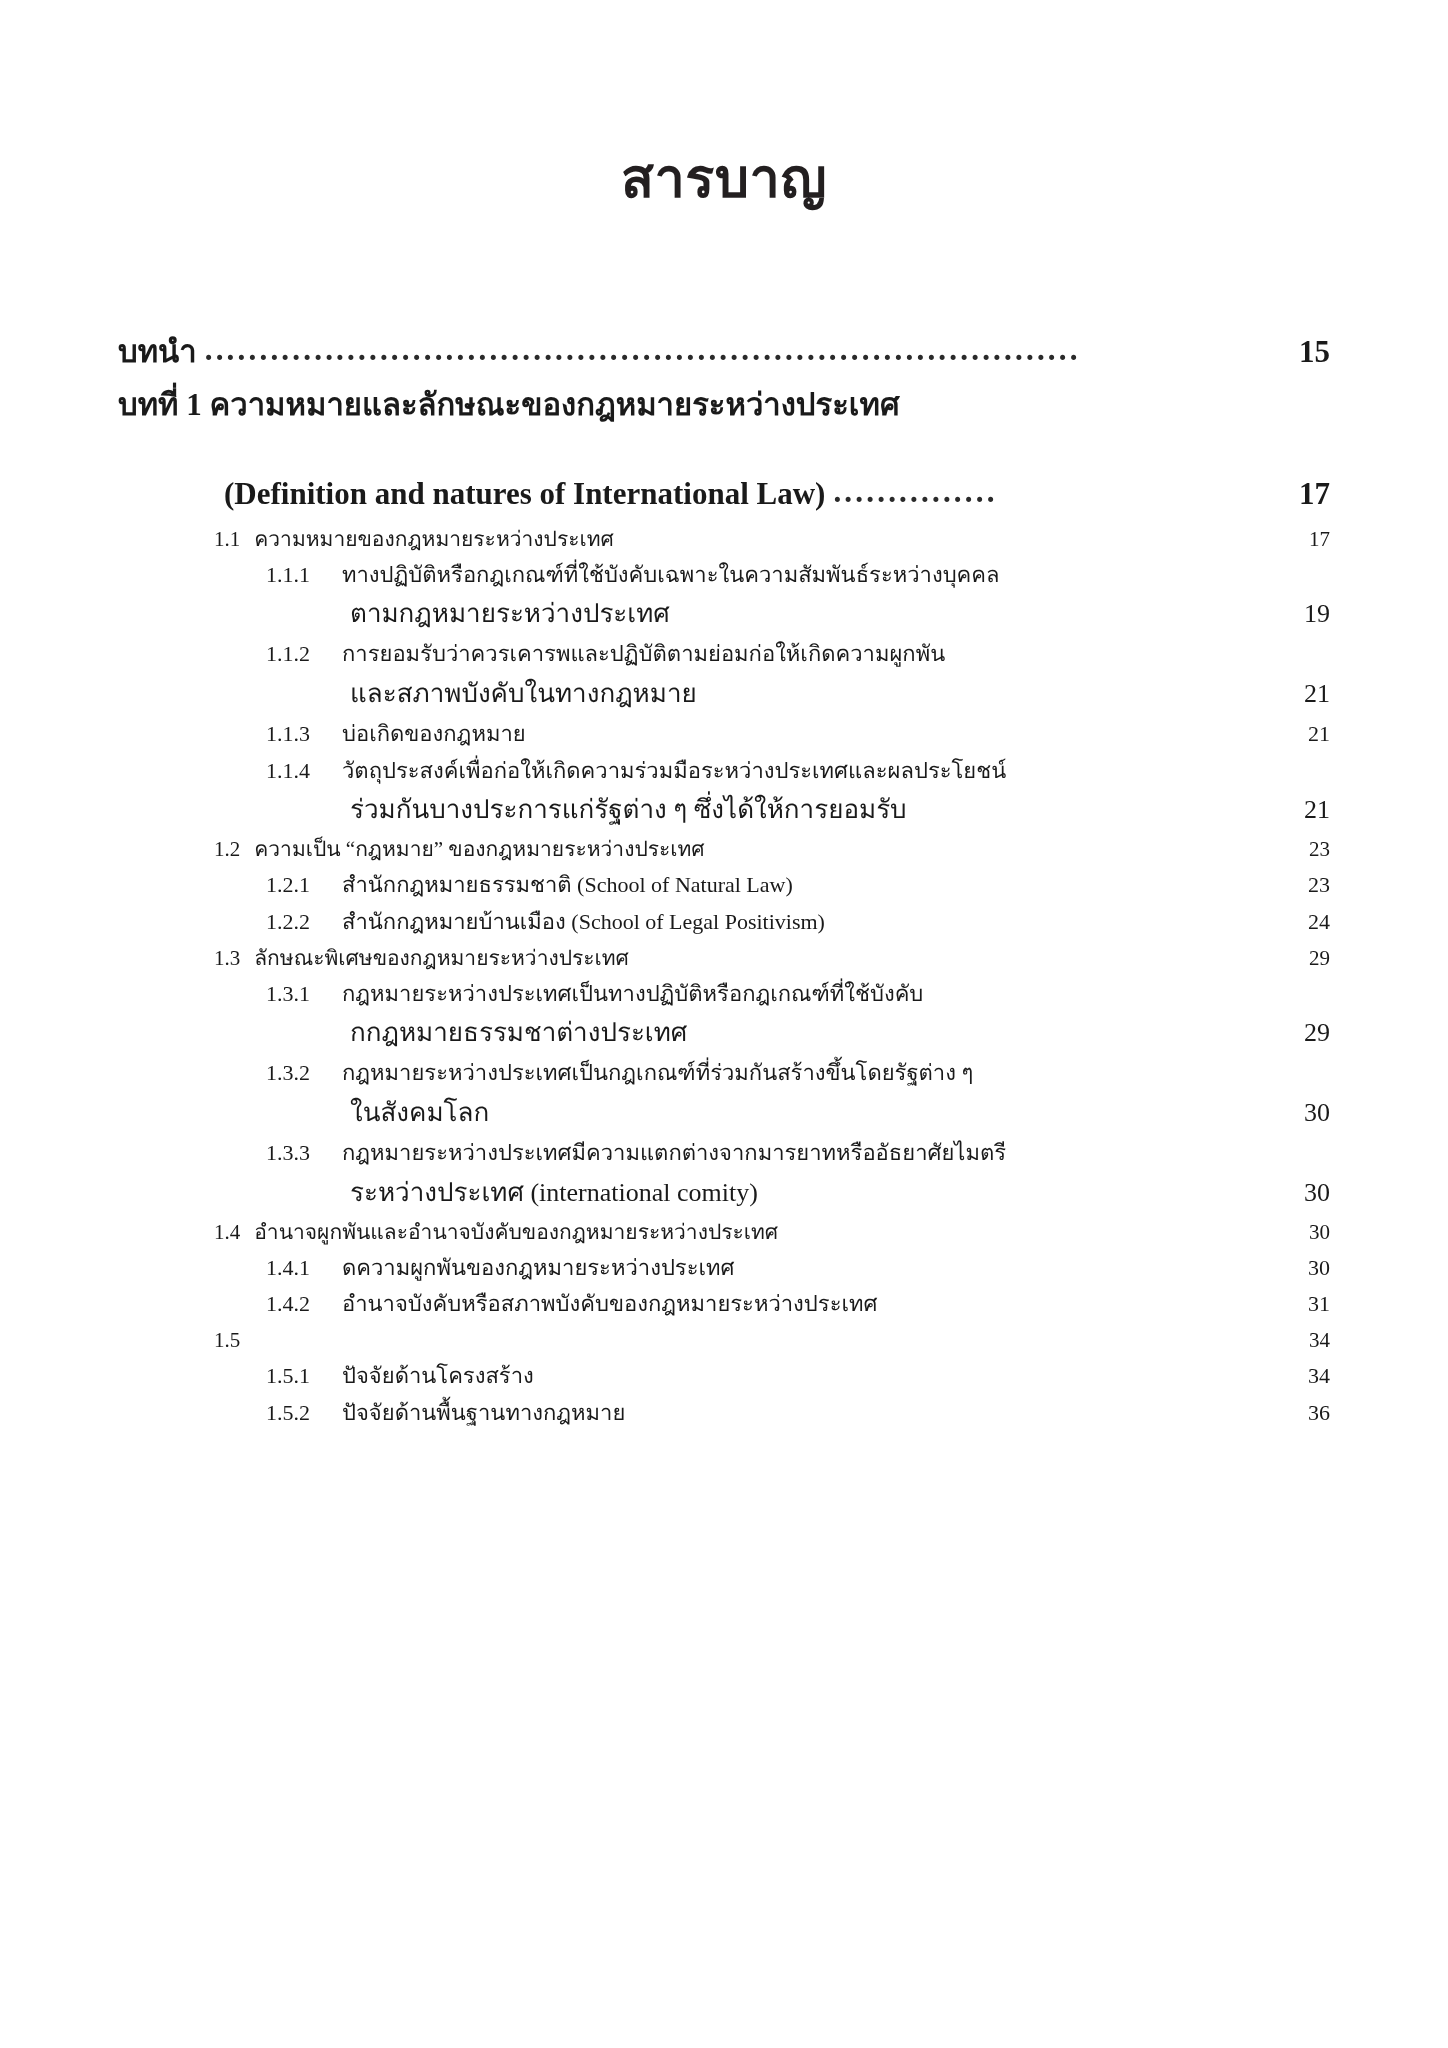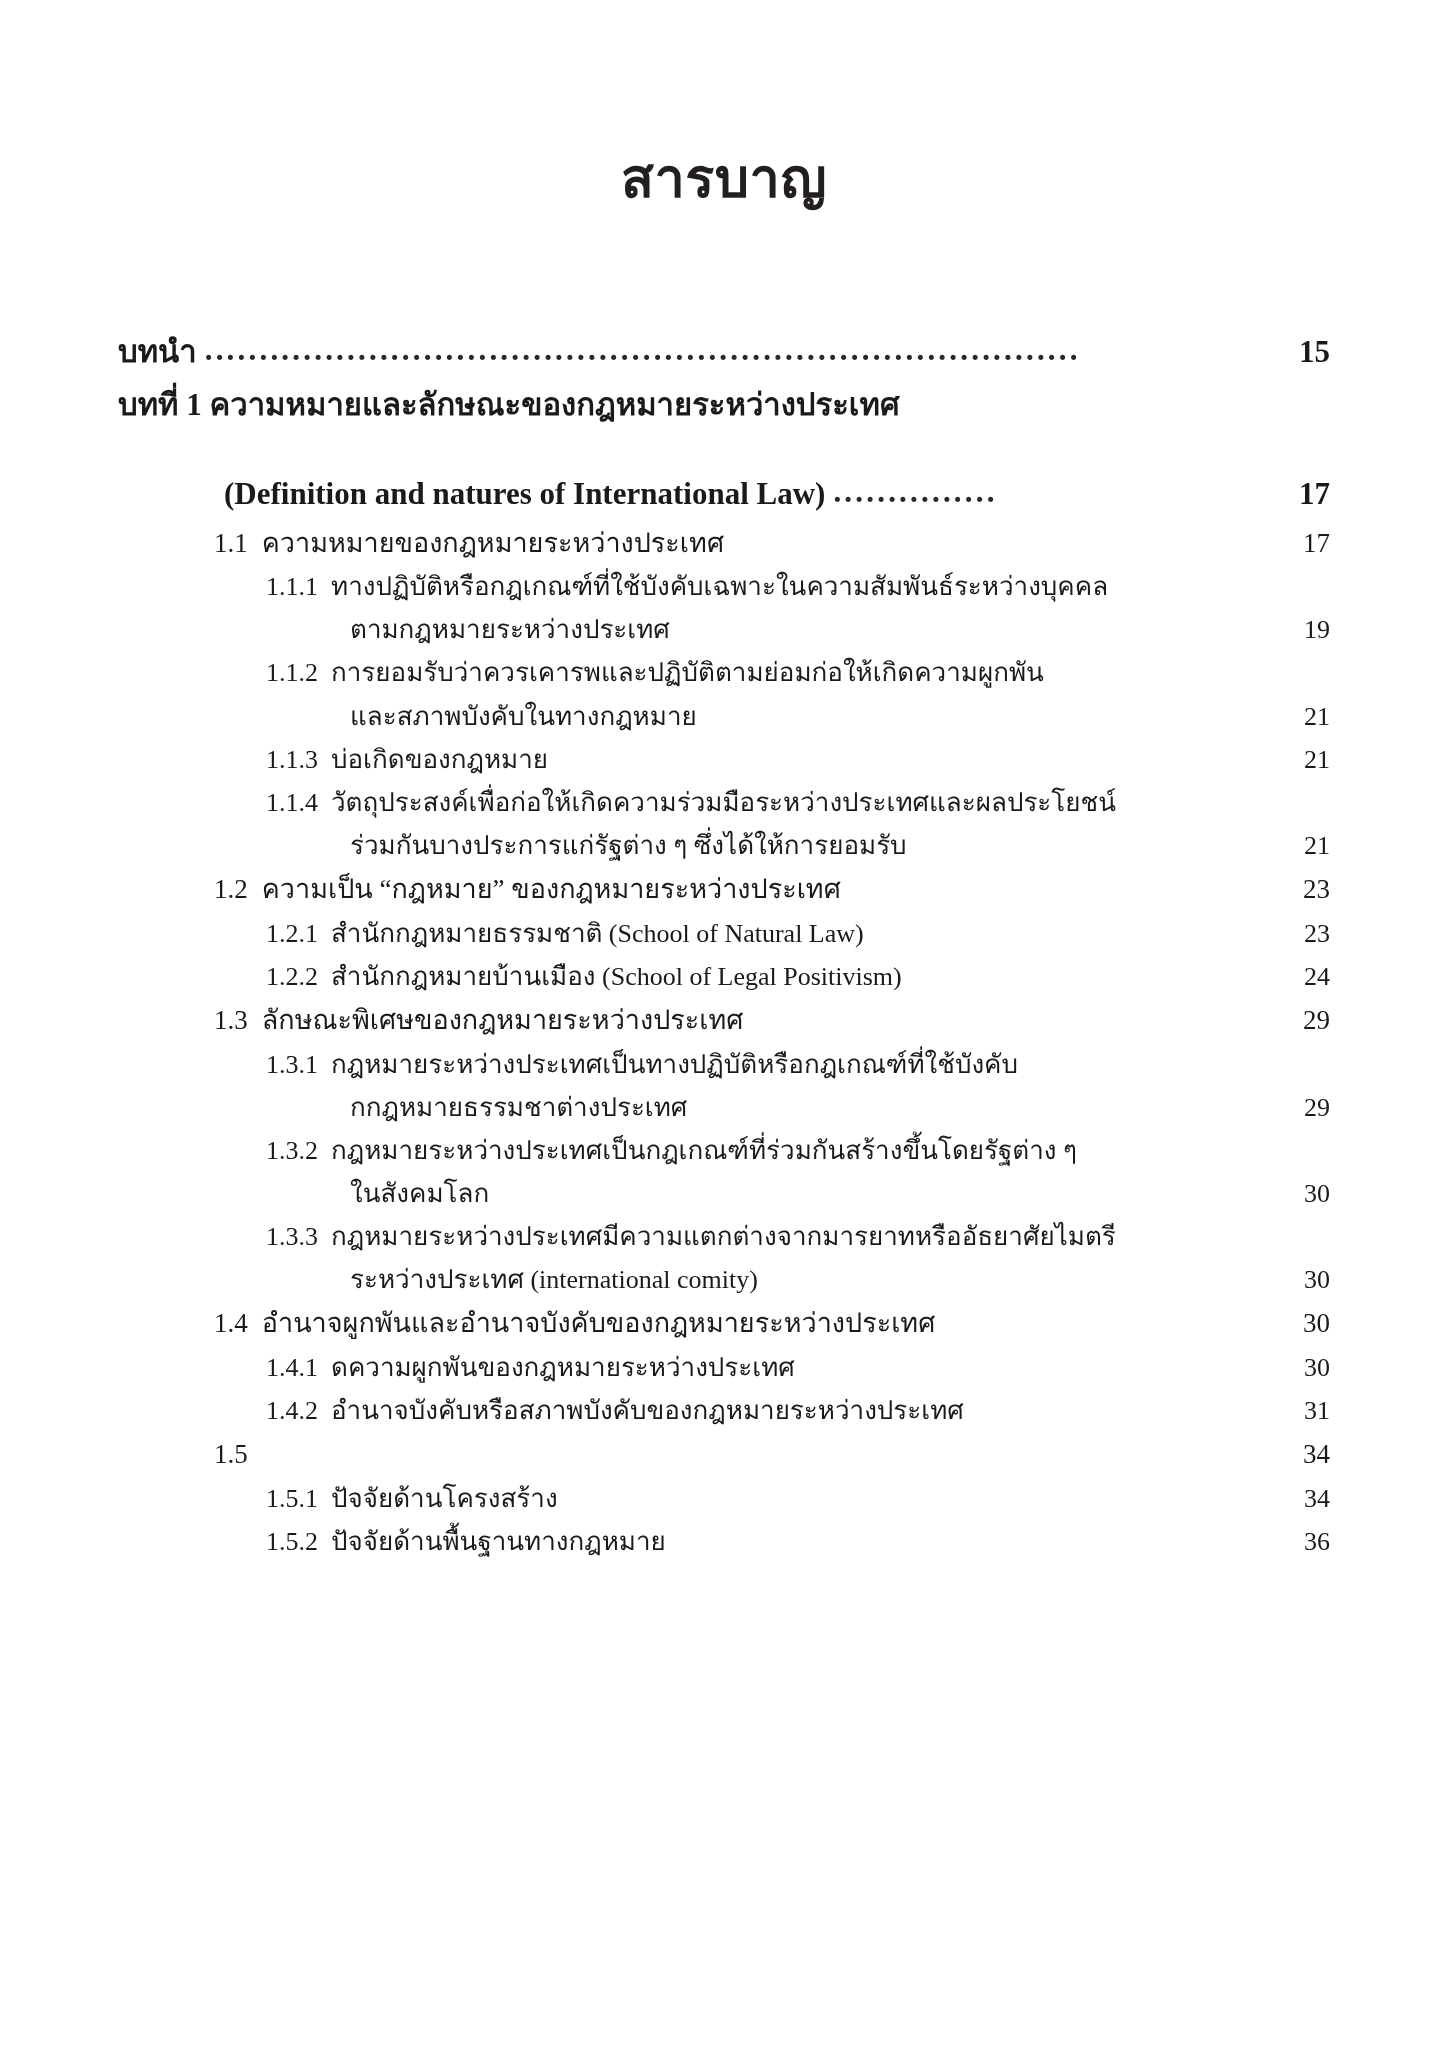--- a/index.html
+++ b/index.html
@@ -93,33 +93,34 @@
   .chapter-line2 {
     font-weight: bold;
     font-size: 31px;
     line-height: 1.52;
     padding-left: 106px;
     margin-bottom: 4px;
   }
 
   
   .lvl1 {
-    font-size: 27px;
+    font-size: 21px;
     line-height: 1.62;
     padding-left: 96px;
     margin-bottom: 1px;
   }
   .lvl1 .num-col { margin-right: 14px; }
 
   
   .lvl2 {
-    font-size: 26px;
+    font-size: 22px;
     line-height: 1.62;
     padding-left: 148px;
     margin-bottom: 1px;
+    gap: 19px;
   }
   .lvl2 .num-col { margin-right: 13px; }
 
   
   .cont {
     font-size: 26px;
     line-height: 1.62;
     padding-left: 232px;
     margin-bottom: 1px;
   }

